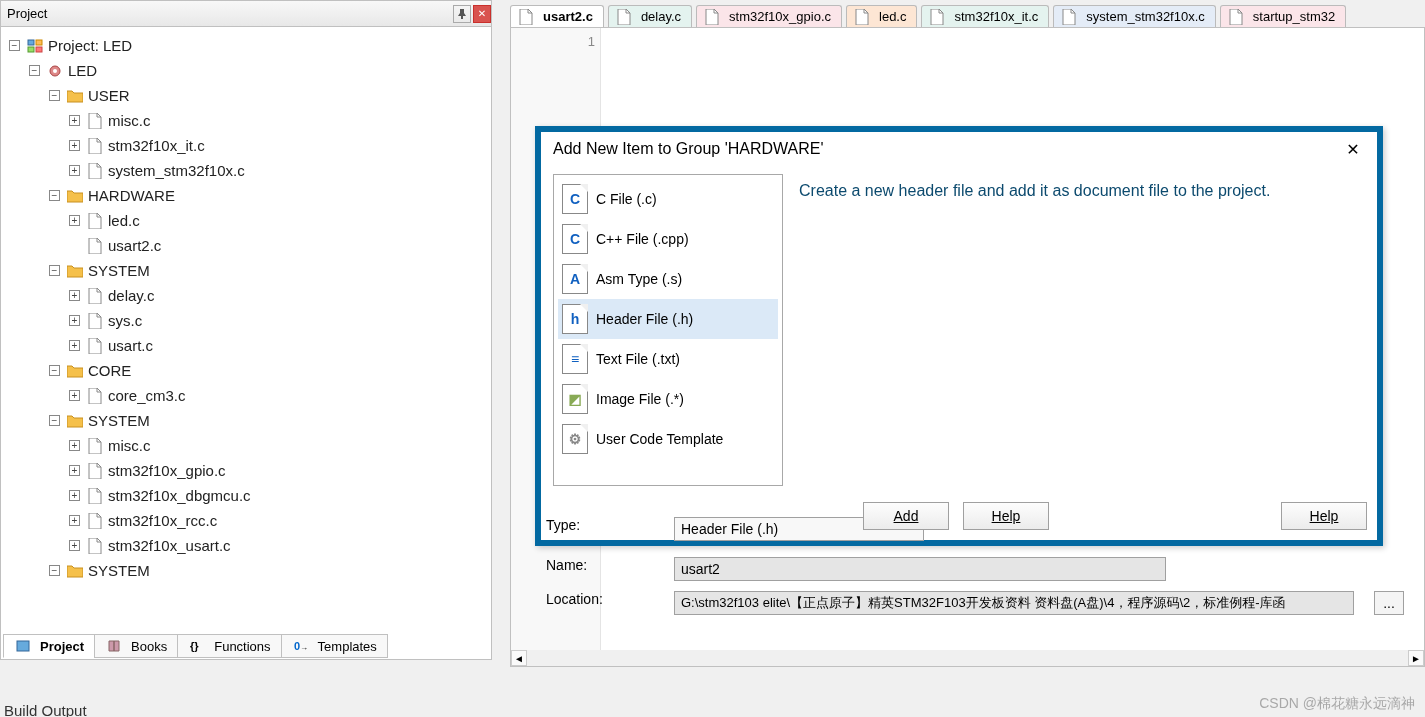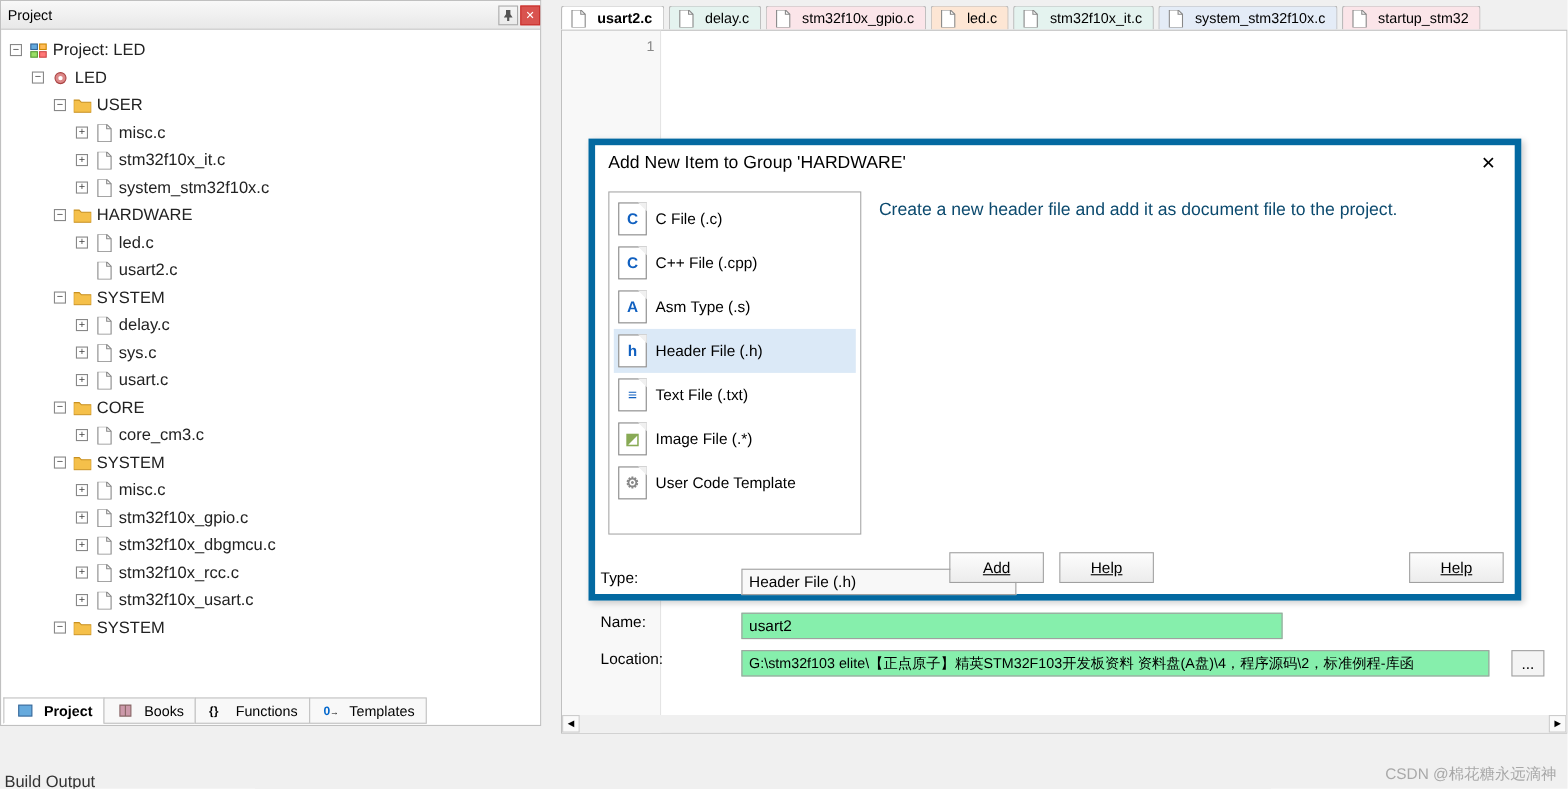--- a/index.html
+++ b/index.html
@@ -47,21 +47,21 @@
 .type-list { position: absolute; left: 12px; top: 42px; width: 230px; height: 312px; border: 1px solid #a8a8a8; background: #fff; padding: 4px; }
 .type-item { height: 40px; display: flex; align-items: center; gap: 8px; padding: 0 4px; cursor: pointer; font-family: "SimSun","Courier New",monospace; font-size: 14px; }
 .type-item.selected { background: #dbe9f7; }
 .type-icon { width: 26px; height: 30px; border: 1px solid #888; background: #fff; display: flex; align-items: center; justify-content: center; font-weight: bold; font-size: 14px; position: relative; }
 .type-icon::before { content: ""; position: absolute; right: -1px; top: -1px; border-top: 8px solid #f0f0f0; border-left: 8px solid transparent; }
 
 .desc { position: absolute; left: 258px; top: 50px; font-size: 16px; color: #0c4a6e; }
 
 .form-row { position: absolute; left: 5px; display: flex; align-items: flex-start; gap: 18px; font-size: 14px; }
 .form-row label { width: 110px; }
-.form-row .fld { border: 1px solid #a0a0a0; height: 24px; padding: 0 6px; font-size: 14px; background: #86efac; display: inline-flex; align-items: center; }
+.form-row .fld { border: 1px solid #a0a0a0; height: 24px; padding: 0 6px; font-size: 14px; background: #e5e5e5; display: inline-flex; align-items: center; }
 .row-type { top: 385px; }
 .row-name { top: 425px; }
 .row-loc { top: 459px; }
 .row-type .fld { width: 250px; background: #f8f8f8; }
 .row-name .fld { width: 492px; }
 .row-loc .fld { width: 680px; font-size: 13px; }
 .browse { width: 30px; height: 24px; border: 1px solid #a0a0a0; background: #f4f4f4; display: inline-flex; align-items: center; justify-content: center; cursor: pointer; margin-left: 2px; }
 
 .dlg-buttons { position: absolute; bottom: 10px; right: 10px; display: flex; gap: 8px; }
 .btn { width: 86px; height: 28px; border: 1px solid #a0a0a0; background: linear-gradient(#fdfdfd,#ececec); cursor: pointer; font-size: 14px; text-decoration: underline; }

